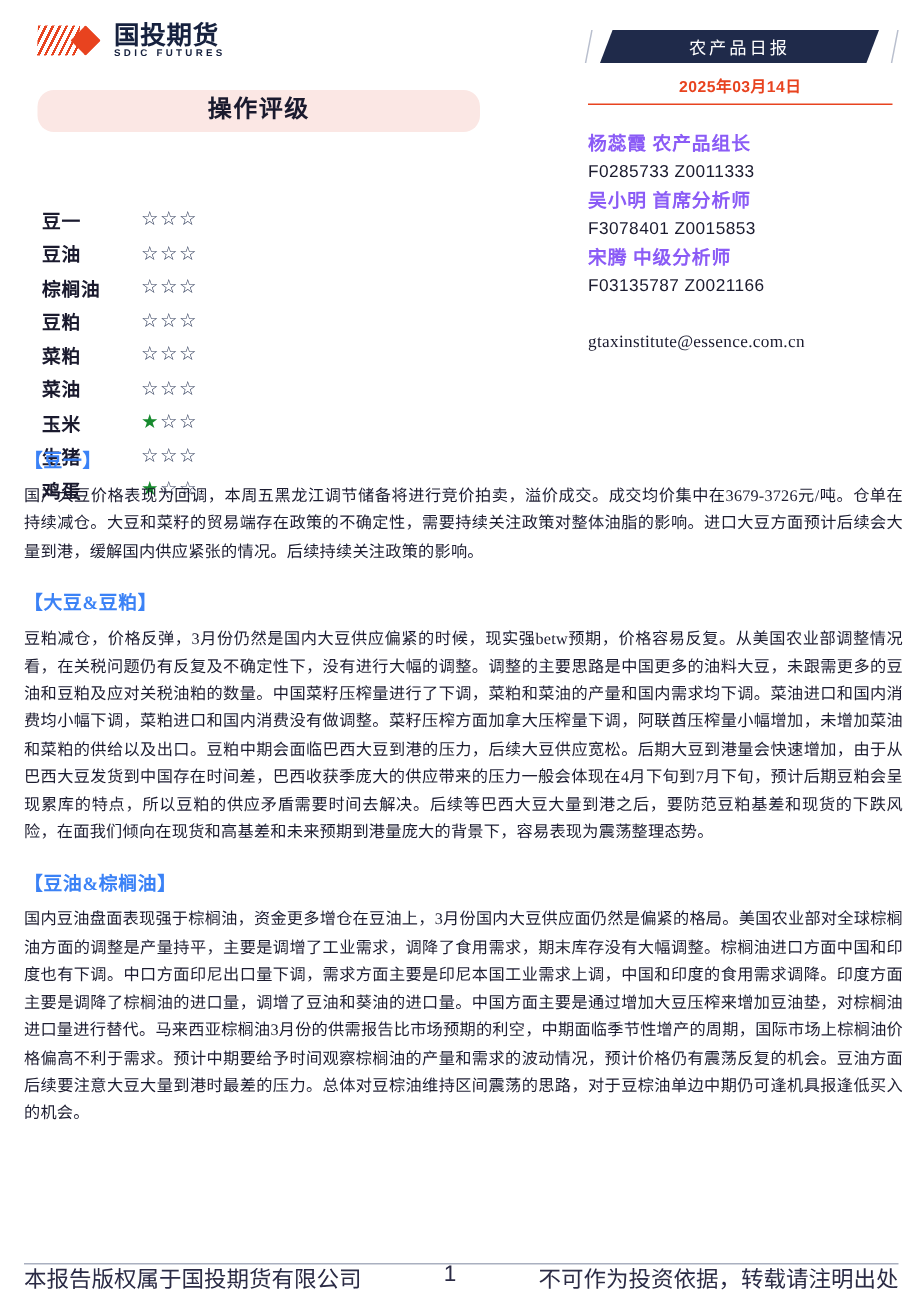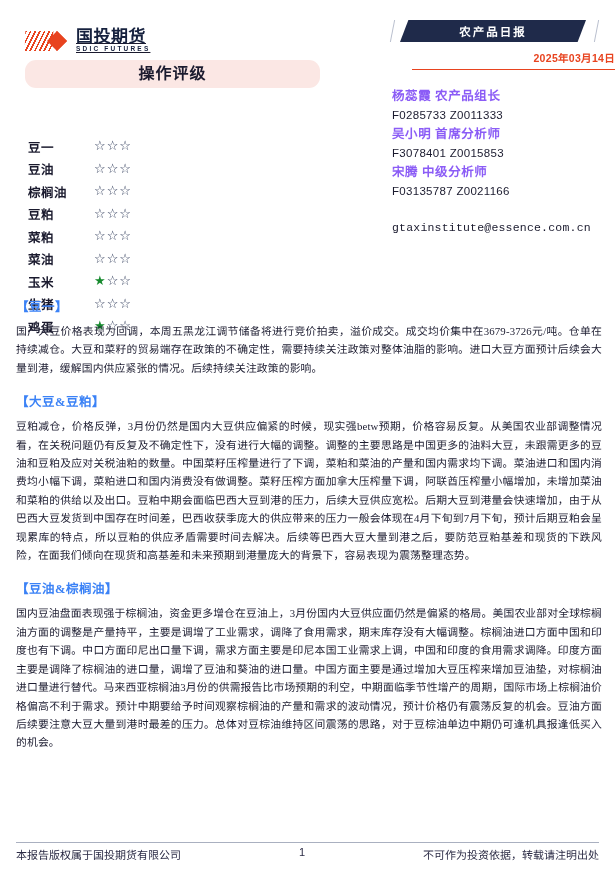--- a/index.html
+++ b/index.html
@@ -25,24 +25,24 @@
   }
 
   
   .header {
     position: relative;
     height: 272px;
   }
   .logo-block {
     position: absolute;
     left: 25px;
-    top: 28px;
+    top: 12px;
     display: flex;
+    align-items: center;
     height: 30px;
-    text-decoration: underline;
   }
   .logo-mark {
     width: 46px;
     height: 26px;
     position: relative;
     margin-right: 5px;
   }
   .logo-hatch {
     position: absolute;
     left: 0; top: 3px;
@@ -141,38 +141,38 @@
     height: 22px;
     background: #1f2a4a;
     clip-path: polygon(4.5% 0%, 100% 0%, 95.5% 100%, 0% 100%);
     display: flex;
     align-items: center;
     justify-content: center;
   }
   .banner-text {
     color: #ffffff;
     font-size: 11.5px;
-    font-weight: bold;
+    font-weight: normal;
     letter-spacing: 2px;
   }
   .banner-edge-l, .banner-edge-r {
     position: absolute;
     top: 20px;
     width: 1px; height: 22px;
     background: #b9bfce;
   }
   .banner-edge-l { left: 392px; transform: skewX(-11deg); }
   .banner-edge-r { left: 596px; transform: skewX(-11deg); }
 
   .date-line {
     position: absolute;
-    left: 412px;
+    left: 392px;
     top: 48px;
     width: 203px;
-    text-align: right;
+    text-align: center;
   }
   .date-text {
     font-family: "Liberation Sans", "DejaVu Sans", sans-serif;
     font-size: 10.5px;
     font-weight: bold;
     color: #e8431f;
     letter-spacing: 0.3px;
   }
   .date-rule {
     margin-top: 3px;
@@ -204,21 +204,21 @@
   }
   .contact-spacer { height: 14px; }
   .contact-phone {
     font-family: "Liberation Sans", "DejaVu Sans", sans-serif;
     font-size: 11.5px;
     color: #1a1a2e;
     letter-spacing: 0.3px;
     line-height: 18px;
   }
   .contact-email {
-    font-family: Liberation Mono, monospace;
+    font-family: Liberation Serif, serif;
     font-size: 11.5px;
     color: #1a1a2e;
     letter-spacing: 0.2px;
     line-height: 18px;
     margin-top: 3px;
   }
 
   
   .content {
     position: absolute;
@@ -252,21 +252,21 @@
     border-bottom: 1px solid #aab0c0;
   }
   .footer {
     position: absolute;
     left: 16px;
     bottom: 8px;
     width: 583px;
     display: flex;
     align-items: flex-start;
     justify-content: space-between;
-    font-size: 11px;
+    font-size: 15px;
     color: #2b2b45;
     font-family: "Liberation Sans", "DejaVu Sans", sans-serif;
   }
   .footer-left  { flex: 0 0 auto; }
   .footer-page  { flex: 0 0 auto; }
   .footer-right { flex: 0 0 auto; }
 </style>
 </head>
 <body>
 

